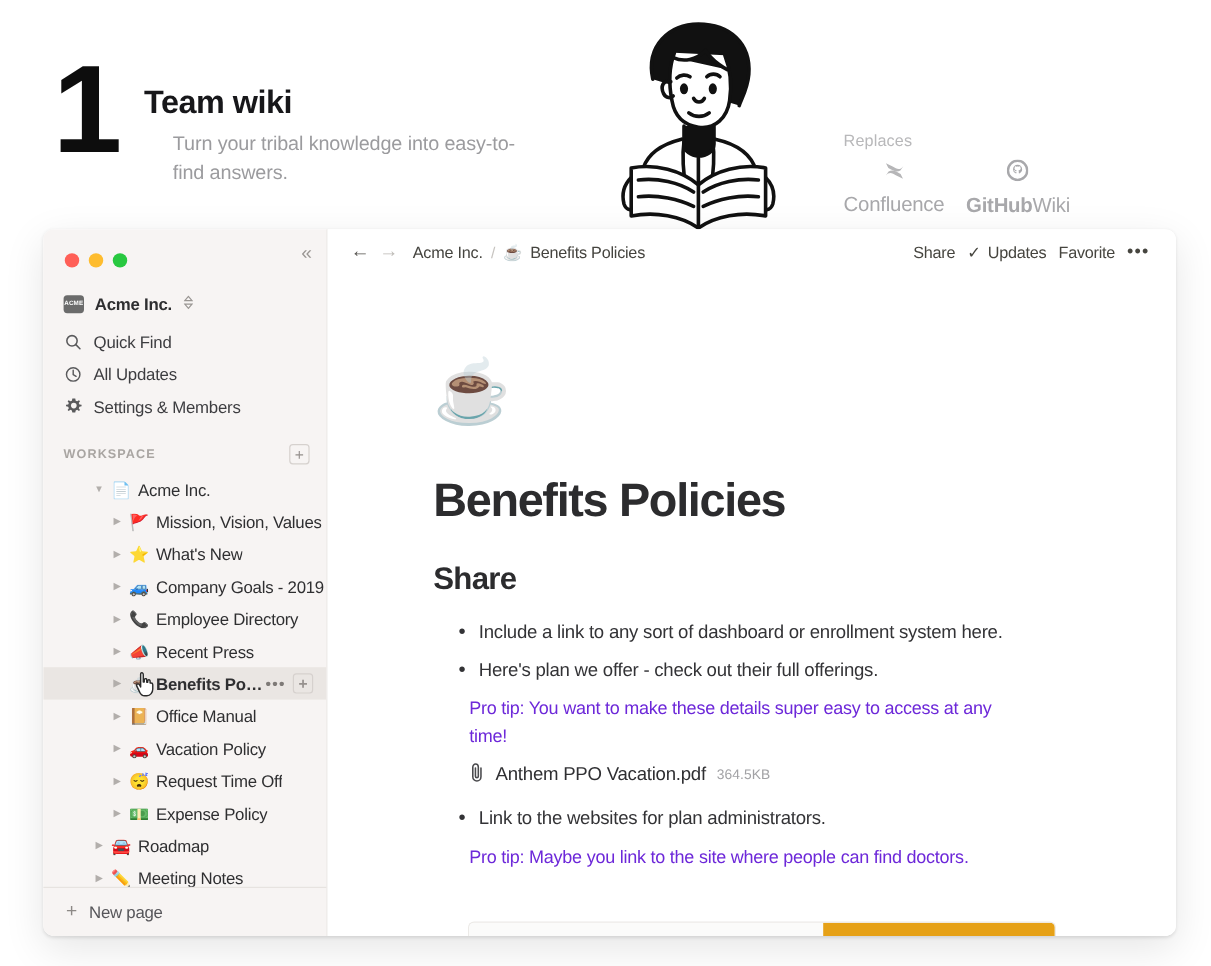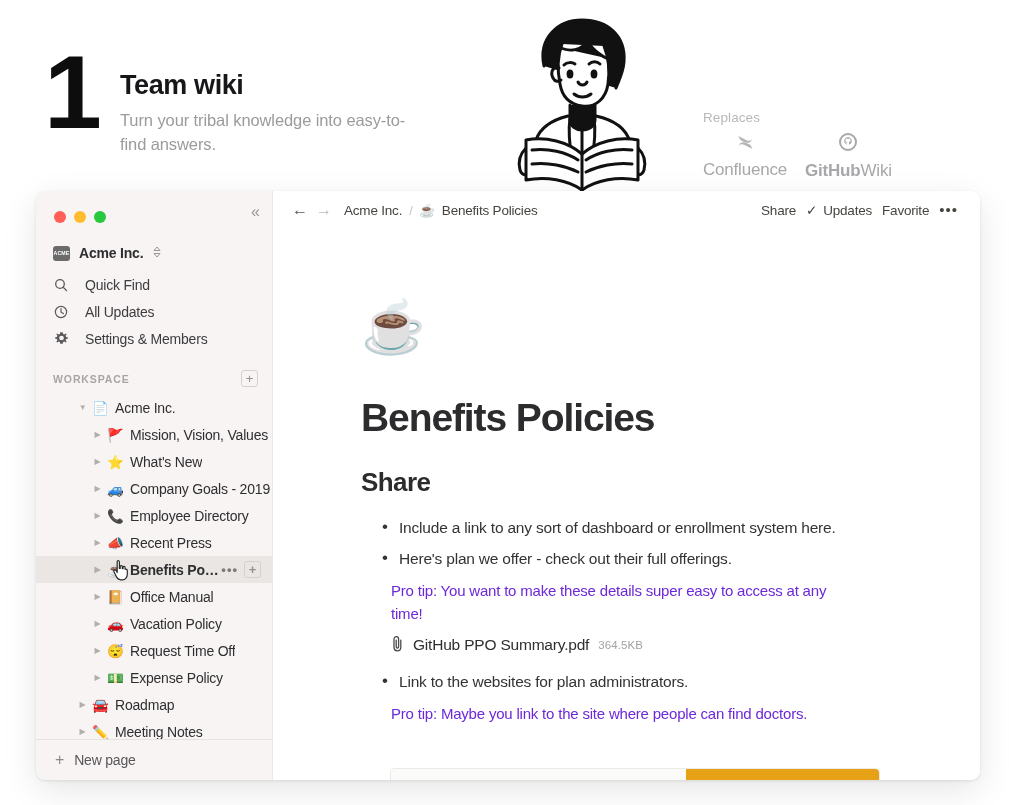--- a/index.html
+++ b/index.html
@@ -21,21 +21,21 @@
     color: #0d0d0d; letter-spacing: -4px;
     font-family: "Liberation Sans", sans-serif;
   }
   .hero-text { position: absolute; left: 120px; top: 68px; }
   .hero-title {
     font-size: 27px; font-weight: 700; color: #17171a;
     letter-spacing: -0.4px; line-height: 34px;
   }
   .hero-sub {
     margin-top: 6px; font-size: 16.5px; color: #9b9b9e;
-    line-height: 24px; letter-spacing: -0.1px; max-width: 300px;
+    line-height: 24px; letter-spacing: -0.1px; max-width: 300px; margin-left: 24px;
   }
 
   .hero-illo { position: absolute; left: 482px; top: 8px; width: 200px; height: 186px; }
 
   .replaces { position: absolute; left: 703px; top: 110px; }
   .replaces-label {
     font-size: 13.5px; color: #b8b8ba; letter-spacing: 0.1px; margin-bottom: 8px;
   }
   .replaces-row { display: flex; align-items: center; gap: 18px; }
   .repl-item { display: flex; align-items: center; gap: 6px; flex-direction: column; }
@@ -80,21 +80,21 @@
   .ws-badge {
     width: 17px; height: 15px; border-radius: 3px; background: #6b6b6b;
     display: flex; align-items: center; justify-content: center;
     font-size: 5.2px; font-weight: 700; color: #fff; letter-spacing: .2px;
     font-family: "Liberation Sans", sans-serif;
   }
   .ws-name { font-size: 14px; font-weight: 700; color: #2e2e30; letter-spacing: -.2px; }
   .ws-caret { font-size: 9px; color: #9a9693; line-height: 9px; margin-left: 1px; }
 
   .nav-item {
-    display: flex; align-items: center; gap: 16px;
+    display: flex; align-items: center; gap: 9px;
     height: 27px; padding-left: 17px; cursor: pointer;
     font-size: 14px; color: #3d3d40; letter-spacing: -.2px;
   }
   .nav-ico { width: 16px; height: 16px; display: flex; align-items: center; justify-content: center; color: #5a5a5c; }
 
   .section-head {
     display: flex; align-items: center; justify-content: space-between;
     padding: 18px 14px 7px 17px;
   }
   .section-title { font-size: 10.5px; font-weight: 700; color: #a9a5a2; letter-spacing: .9px; }
@@ -450,21 +450,21 @@
         </ul>
 
         <div class="protip">Pro tip: You want to make these details super easy to access at any time!</div>
 
         <div class="attach">
           <span class="clip">
             <svg width="13" height="17" viewBox="0 0 13 17" aria-hidden="true">
               <path d="M9.8 5.1 L9.8 12.2 C9.8 14.3 8.3 15.8 6.4 15.8 C4.5 15.8 3 14.3 3 12.2 L3 4.2 C3 2.8 4 1.7 5.3 1.7 C6.6 1.7 7.6 2.8 7.6 4.2 L7.6 11.8 C7.6 12.5 7.1 13 6.4 13 C5.7 13 5.2 12.5 5.2 11.8 L5.2 5.1" fill="none" stroke="#4a4a4d" stroke-width="1.3" stroke-linecap="round"></path>
             </svg>
           </span>
-          <span class="attach-name">GitHub PPO Summary.pdf</span>
+          <span class="attach-name">Anthem PPO Vacation.pdf</span>
           <span class="attach-size">364.5KB</span>
         </div>
 
         <ul class="bullets">
           <li class="bul">Link to the websites for plan administrators.</li>
         </ul>
 
         <div class="protip">Pro tip: Maybe you link to the site where people can find doctors.</div>
       </div>
 

